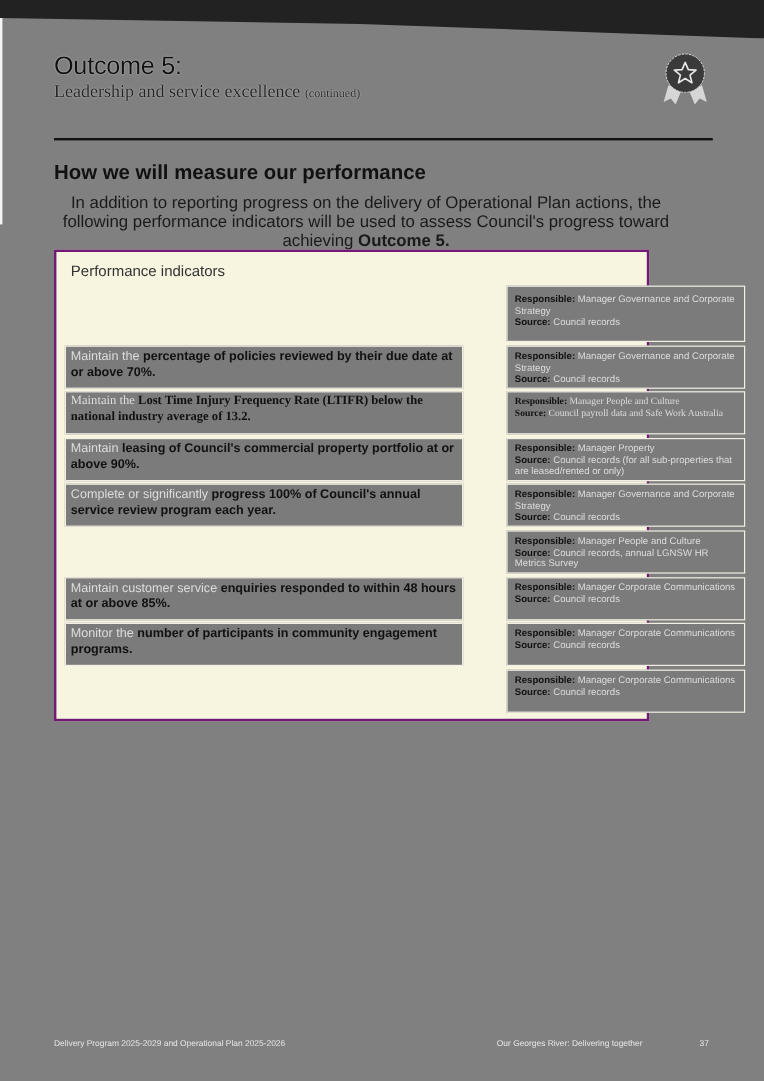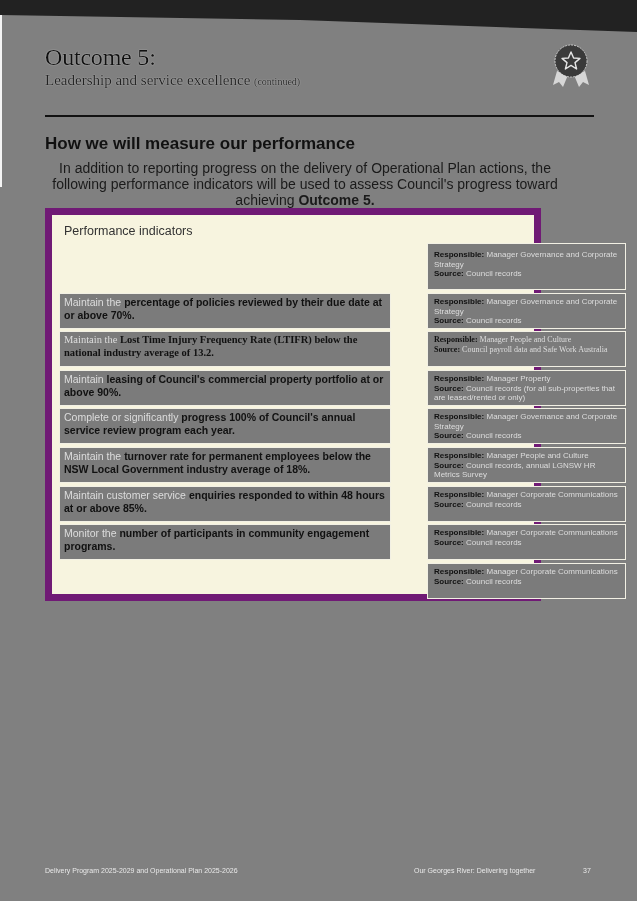--- a/index.html
+++ b/index.html
@@ -14,23 +14,22 @@
     position: absolute; left: 0; top: 0; width: 637px; height: 40px;
     background: #222222;
     clip-path: polygon(0 0, 637px 0, 637px 32px, 300px 20px, 0 15px);
   }
   .left-strip {
     position: absolute; left: 0; top: 15px; width: 2px; height: 172px;
     background: #f4f4f4;
   }
   .title-block { position: absolute; left: 45px; top: 44px; }
   .title {
-    font-size: 24px; color: #111; letter-spacing: -0.2px;
+    font-size: 21px; color: #111; letter-spacing: -0.2px;
     text-shadow: 0 0 1px #fff;
-    font-family: Liberation Serif, serif;
   }
   .subtitle {
     font-family: "Liberation Serif", "DejaVu Serif", serif;
     font-size: 15px; color: #222; margin-top: 1px;
     text-shadow: 0 0 1px #eee;
   }
   .subtitle .cont { font-size: 10px; text-align: right; }
   .badge { position: absolute; left: 549px; top: 41px; width: 44px; height: 48px; }
   .rule {
     position: absolute; left: 45px; top: 115px; width: 549px; height: 2px;
@@ -41,21 +40,21 @@
     font-size: 17px; font-weight: bold; color: #111;
   }
   .intro {
     position: absolute; left: 45px; top: 160px; width: 520px;
     font-size: 14px; line-height: 16px; color: #1a1a1a; text-align: center;
   }
   .intro b { font-weight: bold; }
   .panel {
     position: absolute; left: 45px; top: 208px; width: 496px; height: 393px;
     background: #f7f4df;
-    border: 7px solid #701a75;
+    border: 2px solid #701a75;
   }
   .panel-title {
     position: absolute; left: 12px; top: 9px;
     font-size: 12.5px; color: #333;
   }
   .row { position: absolute; left: 7px; width: 535px; }
   .cell-left {
     position: absolute; left: 0; top: 0; width: 332px; height: 100%;
     background: #7b7b7b; border: 1px solid #f2f0e4;
     padding: 2px 4px; font-size: 10.5px; line-height: 12.5px; color: #111;
@@ -145,21 +144,20 @@
 
   <div class="row" style="top:193px;height:36px;">
     <div class="cell-left"><span class="lead">Complete or significantly </span><span>progress 100% of Council's annual service review program each year.</span></div>
     <div class="cell-right">
       <span class="k">Responsible:</span> <span>Manager Governance and Corporate Strategy</span><br>
       <span class="k">Source:</span> <span>Council records</span>
     </div>
   </div>
 
   <div class="row" style="top:232px;height:36px;">
-    <div class="cell-left"><span class="lead">Maintain the </span><span>turnover rate for permanent employees below the NSW Local Government industry average of 18%.</span></div>
     <div class="cell-right">
       <span class="k">Responsible:</span> <span>Manager People and Culture</span><br>
       <span class="k">Source:</span> <span>Council records, annual LGNSW HR Metrics Survey</span>
     </div>
   </div>
 
   <div class="row" style="top:271px;height:36px;">
     <div class="cell-left"><span class="lead">Maintain customer service </span><span>enquiries responded to within 48 hours at or above 85%.</span></div>
     <div class="cell-right">
       <span class="k">Responsible:</span> <span>Manager Corporate Communications</span><br>

